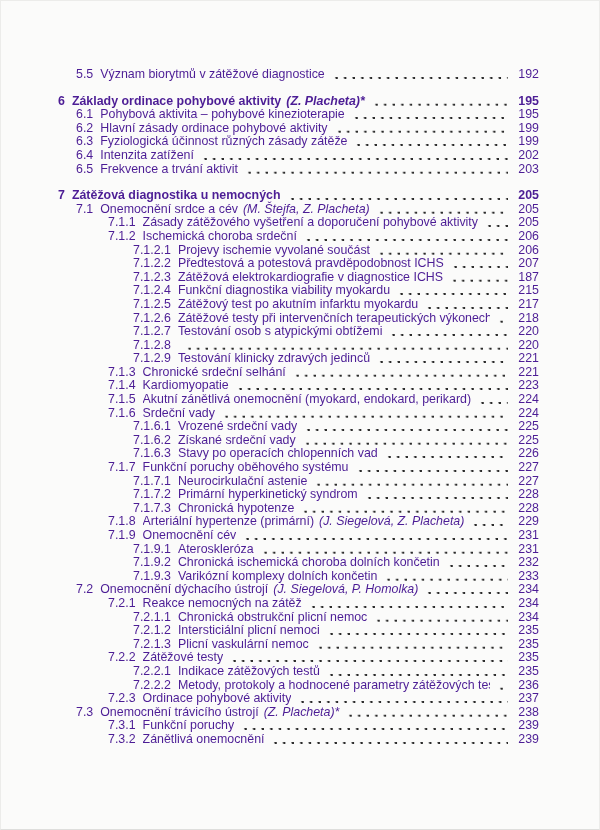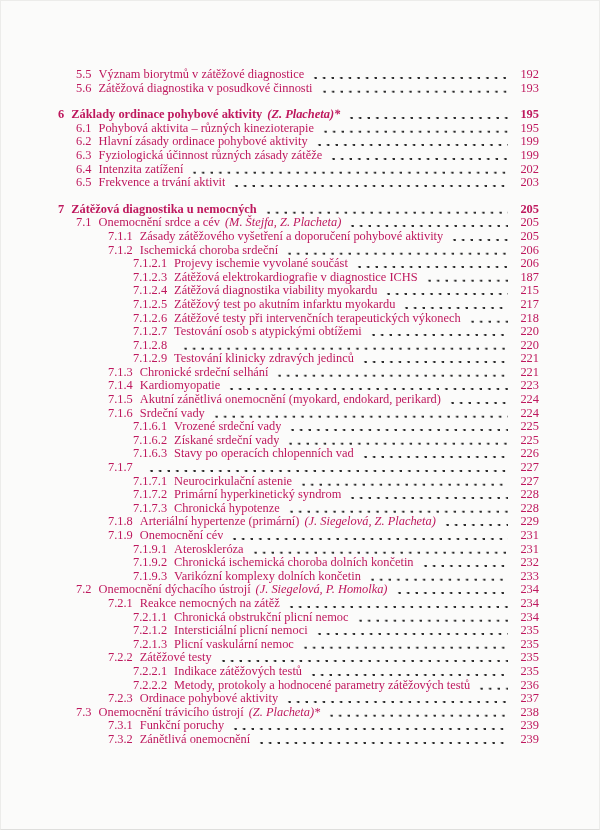--- a/index.html
+++ b/index.html
@@ -8,22 +8,22 @@
     background: #ffffff;
   }
   .scan-page {
     position: relative;
     width: 600px;
     height: 830px;
     box-sizing: border-box;
     background: #fbfbfa;
     border: 1px solid #ececea;
     border-bottom-color: #dededc;
-    font-family: Liberation Serif, serif;
-    color: #be185d;
+    font-family: Liberation Sans, sans-serif;
+    color: #4c1d95;
     overflow: hidden;
   }
   .toc {
     box-sizing: border-box;
     padding: 67px 60px 0 57px;
     width: 100%;
   }
   .toc-row {
     display: flex;
     align-items: baseline;
@@ -61,37 +61,30 @@
 
 <div class="scan-page">
   <div class="toc" id="toc-list">
       <div class="toc-row level1">
     <span class="toc-num">5.5</span>
     <span class="toc-title">Význam biorytmů v zátěžové diagnostice</span>
 
     <span class="toc-leader"></span>
     <span class="toc-page-num">192</span>
   </div>
-      <div class="toc-row level1">
-    <span class="toc-num">5.6</span>
-    <span class="toc-title">Zátěžová diagnostika v posudkové činnosti</span>
-
-    <span class="toc-leader"></span>
-    <span class="toc-page-num">193</span>
-  </div>
       <div class="toc-row level0 bold gap">
     <span class="toc-num">6</span>
     <span class="toc-title">Základy ordinace pohybové aktivity</span>
     <span class="toc-author">(Z. Placheta)*</span>
     <span class="toc-leader"></span>
     <span class="toc-page-num">195</span>
   </div>
       <div class="toc-row level1">
     <span class="toc-num">6.1</span>
-    <span class="toc-title">Pohybová aktivita – různých kinezioterapie</span>
+    <span class="toc-title">Pohybová aktivita – pohybové kinezioterapie</span>
 
     <span class="toc-leader"></span>
     <span class="toc-page-num">195</span>
   </div>
       <div class="toc-row level1">
     <span class="toc-num">6.2</span>
     <span class="toc-title">Hlavní zásady ordinace pohybové aktivity</span>
 
     <span class="toc-leader"></span>
     <span class="toc-page-num">199</span>
@@ -146,29 +139,36 @@
     <span class="toc-page-num">206</span>
   </div>
       <div class="toc-row level3">
     <span class="toc-num">7.1.2.1</span>
     <span class="toc-title">Projevy ischemie vyvolané součást</span>
 
     <span class="toc-leader"></span>
     <span class="toc-page-num">206</span>
   </div>
       <div class="toc-row level3">
+    <span class="toc-num">7.1.2.2</span>
+    <span class="toc-title">Předtestová a potestová pravděpodobnost ICHS</span>
+
+    <span class="toc-leader"></span>
+    <span class="toc-page-num">207</span>
+  </div>
+      <div class="toc-row level3">
     <span class="toc-num">7.1.2.3</span>
     <span class="toc-title">Zátěžová elektrokardiografie v diagnostice ICHS</span>
 
     <span class="toc-leader"></span>
     <span class="toc-page-num">187</span>
   </div>
       <div class="toc-row level3">
     <span class="toc-num">7.1.2.4</span>
-    <span class="toc-title">Zátěžová diagnostika viability myokardu</span>
+    <span class="toc-title">Funkční diagnostika viability myokardu</span>
 
     <span class="toc-leader"></span>
     <span class="toc-page-num">215</span>
   </div>
       <div class="toc-row level3">
     <span class="toc-num">7.1.2.5</span>
     <span class="toc-title">Zátěžový test po akutním infarktu myokardu</span>
 
     <span class="toc-leader"></span>
     <span class="toc-page-num">217</span>
@@ -244,20 +244,21 @@
   </div>
       <div class="toc-row level3">
     <span class="toc-num">7.1.6.3</span>
     <span class="toc-title">Stavy po operacích chlopenních vad</span>
 
     <span class="toc-leader"></span>
     <span class="toc-page-num">226</span>
   </div>
       <div class="toc-row level2">
     <span class="toc-num">7.1.7</span>
+    <span class="toc-title">Funkční poruchy oběhového systému</span>
 
     <span class="toc-leader"></span>
     <span class="toc-page-num">227</span>
   </div>
       <div class="toc-row level3">
     <span class="toc-num">7.1.7.1</span>
     <span class="toc-title">Neurocirkulační astenie</span>
 
     <span class="toc-leader"></span>
     <span class="toc-page-num">227</span>

